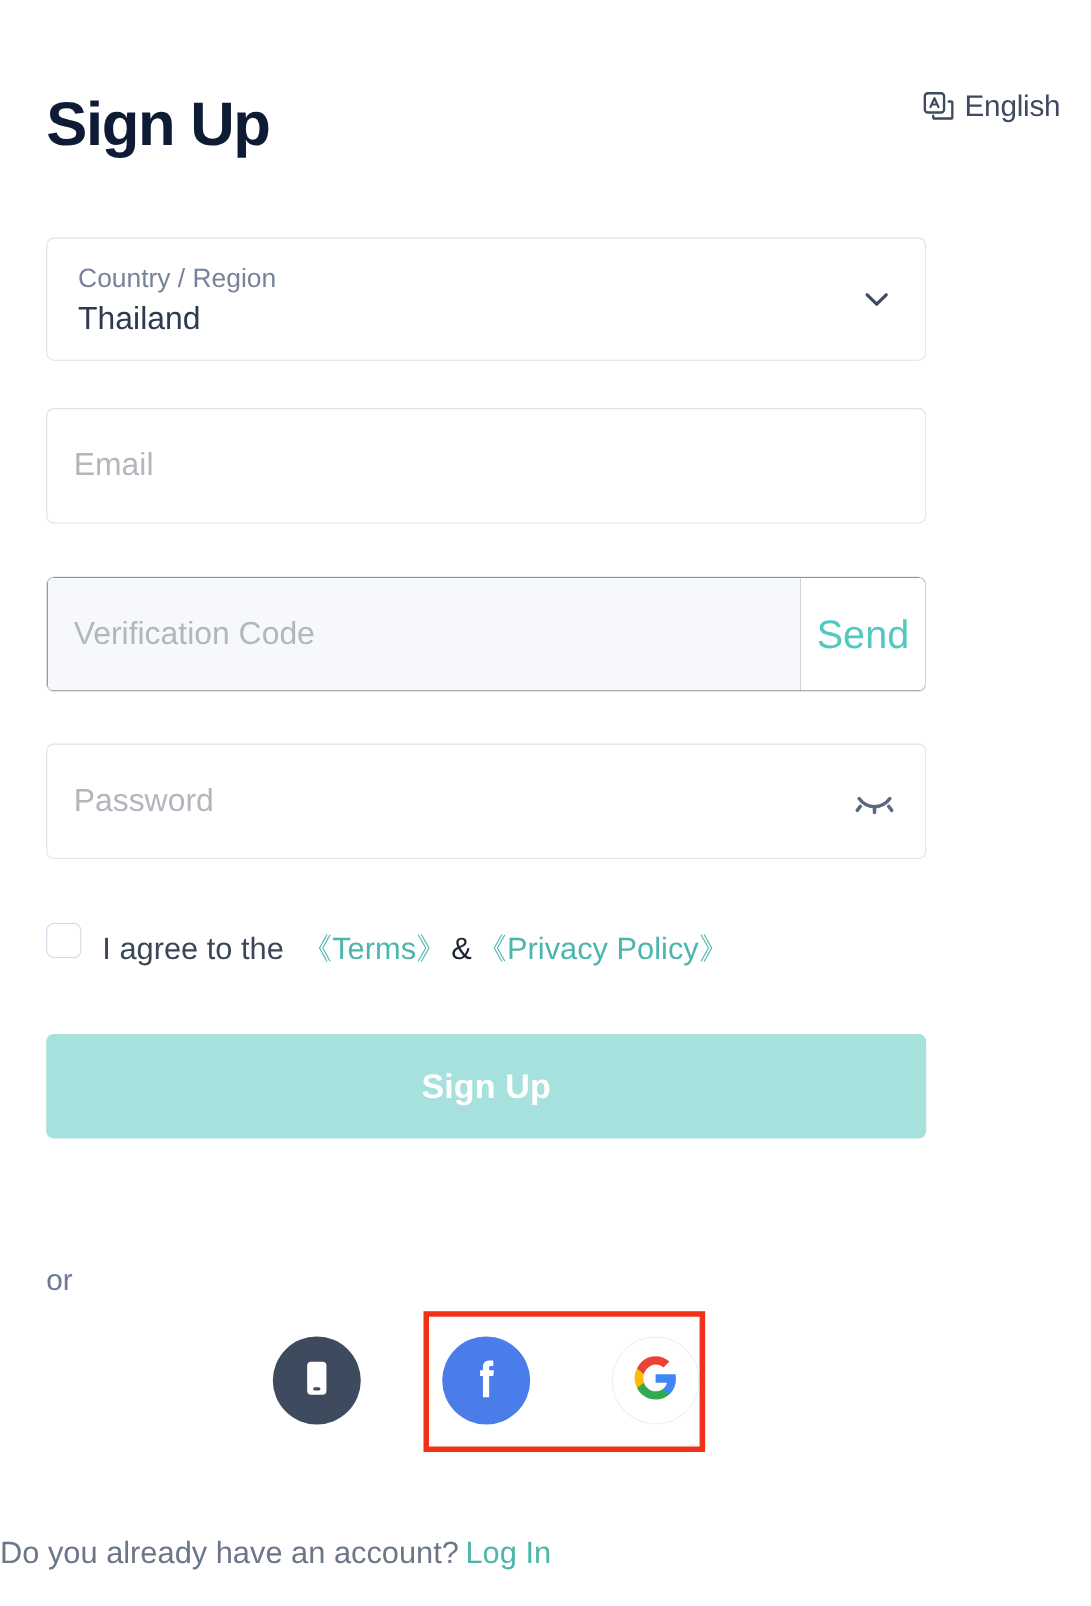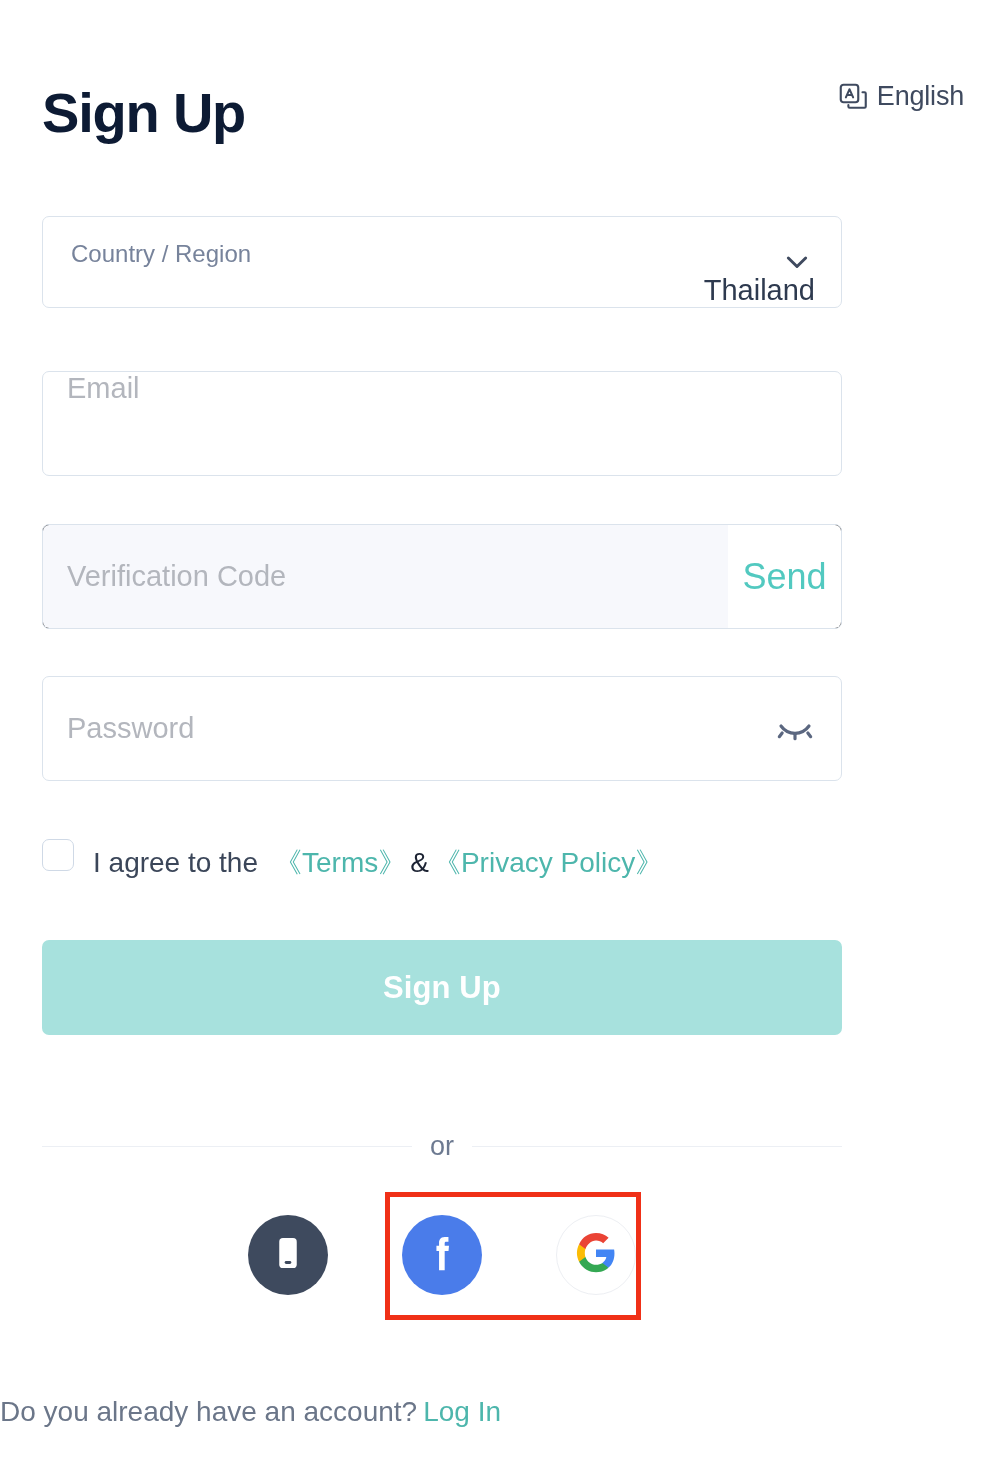--- a/index.html
+++ b/index.html
@@ -56,49 +56,48 @@
     position: absolute;
     left: 42px;
     width: 800px;
     border: 1px solid #dbe3ec;
     border-radius: 7px;
     background: #ffffff;
   }
 
   .field-country {
     top: 216px;
-    height: 92px;
+    height: 112px;
     padding: 22px 26px 0 28px;
   }
   .field-label {
     font-size: 24px;
     color: #77839b;
     line-height: 1.25;
     margin-bottom: 3px;
   }
   .field-value {
     font-size: 29px;
     color: #2e3a4f;
     line-height: 1.25;
-    text-align: right;
   }
   .chevron {
     position: absolute;
     right: 28px;
     top: 50%;
     transform: translateY(-50%);
     width: 32px;
     height: 32px;
   }
 
   .field-email {
     top: 371px;
     height: 105px;
     display: flex;
-    align-items: flex-start;
+    align-items: center;
     padding: 0 24px;
   }
   .field-password {
     top: 676px;
     height: 105px;
     display: flex;
     align-items: center;
     padding: 0 24px;
   }
   .placeholder {
@@ -201,22 +200,22 @@
     letter-spacing: 0.1px;
   }
 
   
   .divider {
     position: absolute;
     top: 1131px;
     left: 42px;
     width: 800px;
     display: flex;
-    align-items: center;
     gap: 18px;
+    flex-direction: column;
   }
   .divider-line {
     flex: 1;
     height: 1px;
     background: #eceff4;
   }
   .divider-text {
     font-size: 27px;
     color: #6d7a91;
   }

